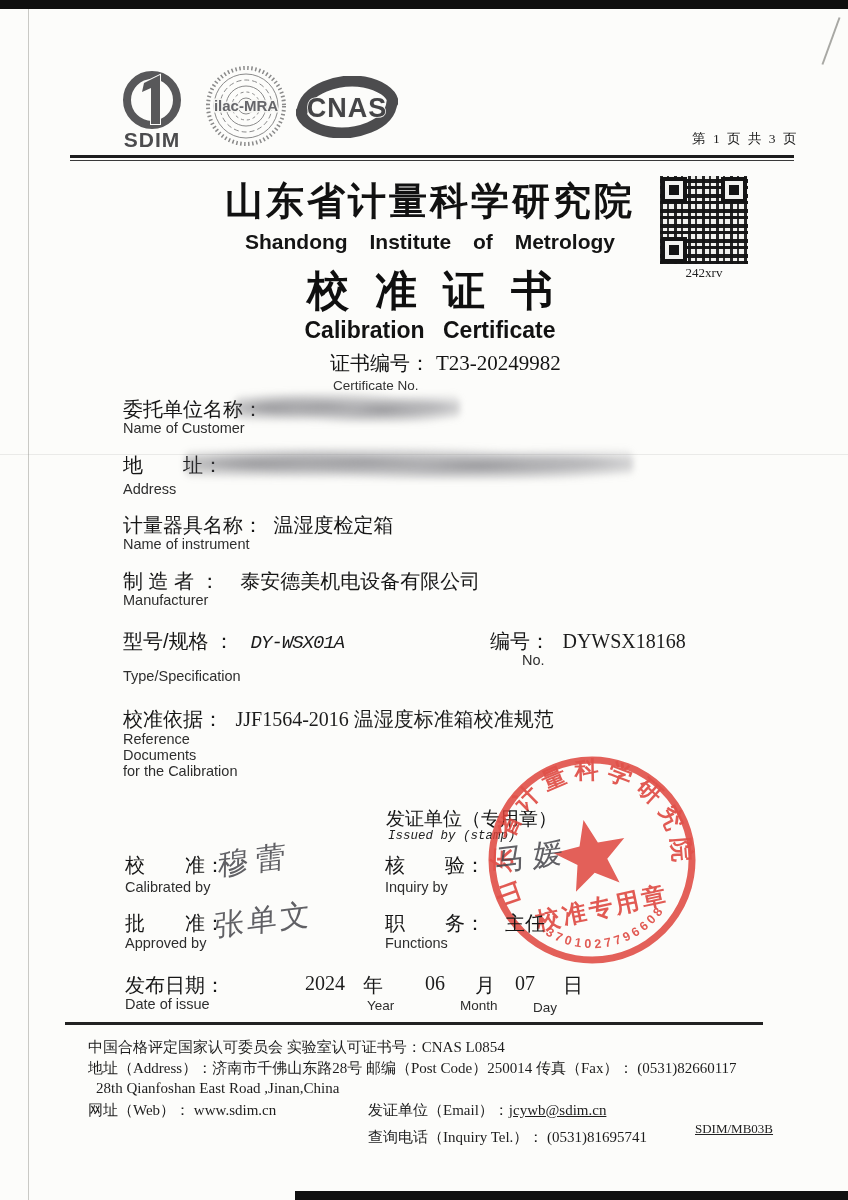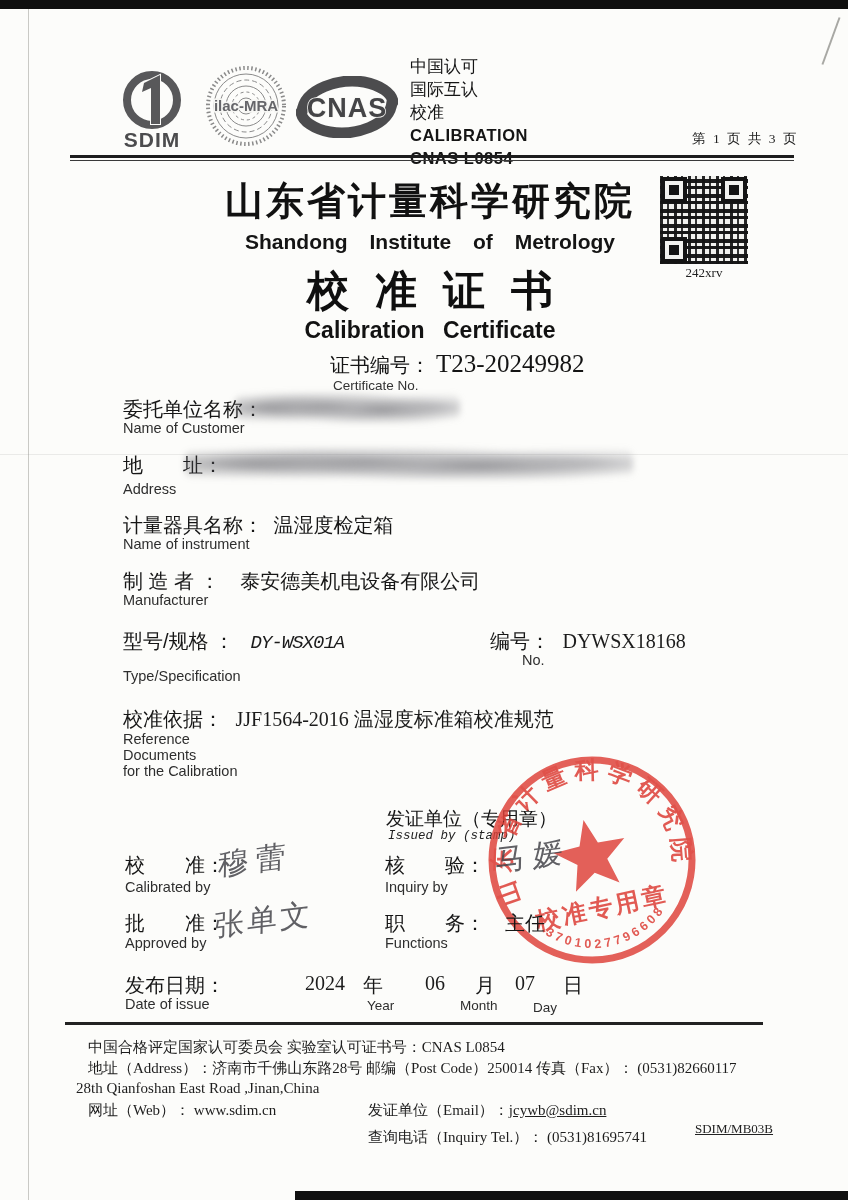--- a/index.html
+++ b/index.html
@@ -32,21 +32,21 @@
   .accr .cn { font-family:"Liberation Serif", serif; font-size:17px; display:block; color:#151515; }
   .accr .en { font-size:16.5px; font-weight:bold; display:block; color:#141414; letter-spacing:.5px; }
   .page-info { left:692px; top:130px; font-family:"Liberation Serif",serif; font-size:13.5px; letter-spacing:2px; color:#222; }
 
   
   .inst-cn { left:100px; top:176px; width:660px; text-align:center; font-size:38px; font-weight:bold; letter-spacing:3px; color:#111; }
   .inst-en { left:100px; top:230px; width:660px; text-align:center; font-size:21px; font-weight:bold; word-spacing:16px; color:#141414; }
   .cert-cn { left:100px; top:263px; width:660px; text-align:center; font-size:42px; font-weight:bold; letter-spacing:26px; padding-left:26px; box-sizing:border-box; color:#0f0f0f; }
   .cert-en { left:100px; top:317px; width:660px; text-align:center; font-size:23px; font-weight:bold; word-spacing:12px; color:#121212; }
   .certno { left:330px; top:350px; font-family:"Liberation Serif",serif; font-size:20px; color:#141414; }
-  .certno .val { font-size:25px; margin-left:6px; }
+  .certno .val { font-size:21px; margin-left:6px; }
   .certno-en { left:333px; top:378px; font-size:13.5px; color:#333; }
 
   
   .qr { left:660px; top:176px; width:88px; height:88px; position:absolute;
     background:
       repeating-linear-gradient(90deg, rgba(20,20,20,.92) 0 3px, transparent 3px 7px, rgba(20,20,20,.85) 7px 9px, transparent 9px 14px),
       repeating-linear-gradient(0deg, #191919 0 3px, #f2f2ef 3px 6px, #1c1c1c 6px 10px, #f2f2ef 10px 15px);
   }
   .qr .f { position:absolute; width:18px; height:18px; border:4px solid #141414; background:#f2f2ef; }
   .qr .f::after { content:""; position:absolute; left:4px; top:4px; width:10px; height:10px; background:#141414; }
@@ -101,27 +101,20 @@
     </g>
     <text x="42" y="47" text-anchor="middle" font-size="15" font-weight="bold" fill="#66666a" stroke="#f6f6f3" stroke-width="3" style="paint-order:stroke" font-family="Liberation Sans, sans-serif">ilac-MRA</text>
   </svg>
 
   <svg class="abs" style="left:296px; top:76px;" width="102" height="62" viewBox="0 0 102 62">
     <path d="M 6 36 C 8 12, 44 2, 68 6 C 84 9, 96 17, 97 26" fill="none" stroke="#4c4c4e" stroke-width="11" stroke-linecap="round"></path>
     <path d="M 96 26 C 94 50, 58 60, 34 56 C 18 53, 6 45, 5 36" fill="none" stroke="#4c4c4e" stroke-width="11" stroke-linecap="round"></path>
     <text x="51" y="41" text-anchor="middle" font-size="27" font-weight="bold" fill="#454547" stroke="#f6f6f3" stroke-width="1.5" style="paint-order:stroke" letter-spacing="1" font-family="Liberation Sans, sans-serif">CNAS</text>
   </svg>
 
-  <div class="abs accr">
-    <span class="cn">中国认可</span>
-    <span class="cn">国际互认</span>
-    <span class="cn">校准</span>
-    <span class="en">CALIBRATION</span>
-    <span class="en">CNAS L0854</span>
-  </div>
 
   <div class="abs page-info">第 1 页 共 3 页</div>
 
   <div class="abs rule-double-a"></div>
   <div class="abs rule-double-b"></div>
 
   <div class="abs inst-cn">山东省计量科学研究院</div>
   <div class="abs inst-en">Shandong Institute of Metrology</div>
 
   <div class="qr">
@@ -222,21 +215,21 @@
   <div class="abs cn-label" style="left:475px; top:972px;">月</div>
   <div class="abs serif" style="left:515px; top:972px; font-size:20px;">07</div>
   <div class="abs cn-label" style="left:563px; top:972px;">日</div>
   <div class="abs en-label" style="left:367px; top:998px; font-size:13.5px;">Year</div>
   <div class="abs en-label" style="left:460px; top:998px; font-size:13.5px;">Month</div>
   <div class="abs en-label" style="left:533px; top:1000px; font-size:13.5px;">Day</div>
 
   <div class="abs rule-footer"></div>
   <div class="ln" style="left:88px; top:1038px;">中国合格评定国家认可委员会  实验室认可证书号：CNAS L0854</div>
   <div class="ln" style="left:88px; top:1059px;">地址（Address）：济南市千佛山东路28号   邮编（Post Code）250014  传真（Fax）：  (0531)82660117</div>
-  <div class="ln" style="left:76px; top:1080px;text-align:center;">28th Qianfoshan East Road ,Jinan,China</div>
+  <div class="ln" style="left:96px; top:1080px;text-align:center;">28th Qianfoshan East Road ,Jinan,China</div>
   <div class="ln" style="left:368px; top:1128px;">查询电话（Inquiry Tel.）：  (0531)81695741</div>
   <div class="ln" style="left:88px; top:1101px;">网址（Web）：  www.sdim.cn</div>
   <div class="ln" style="left:368px; top:1101px;">
     <span>发证单位（Email）：</span><span style="text-decoration:underline;">jcywb@sdim.cn</span>
   </div>
   <div class="abs form-code">SDIM/MB03B</div>
 
 </div>
 
 </body></html>

